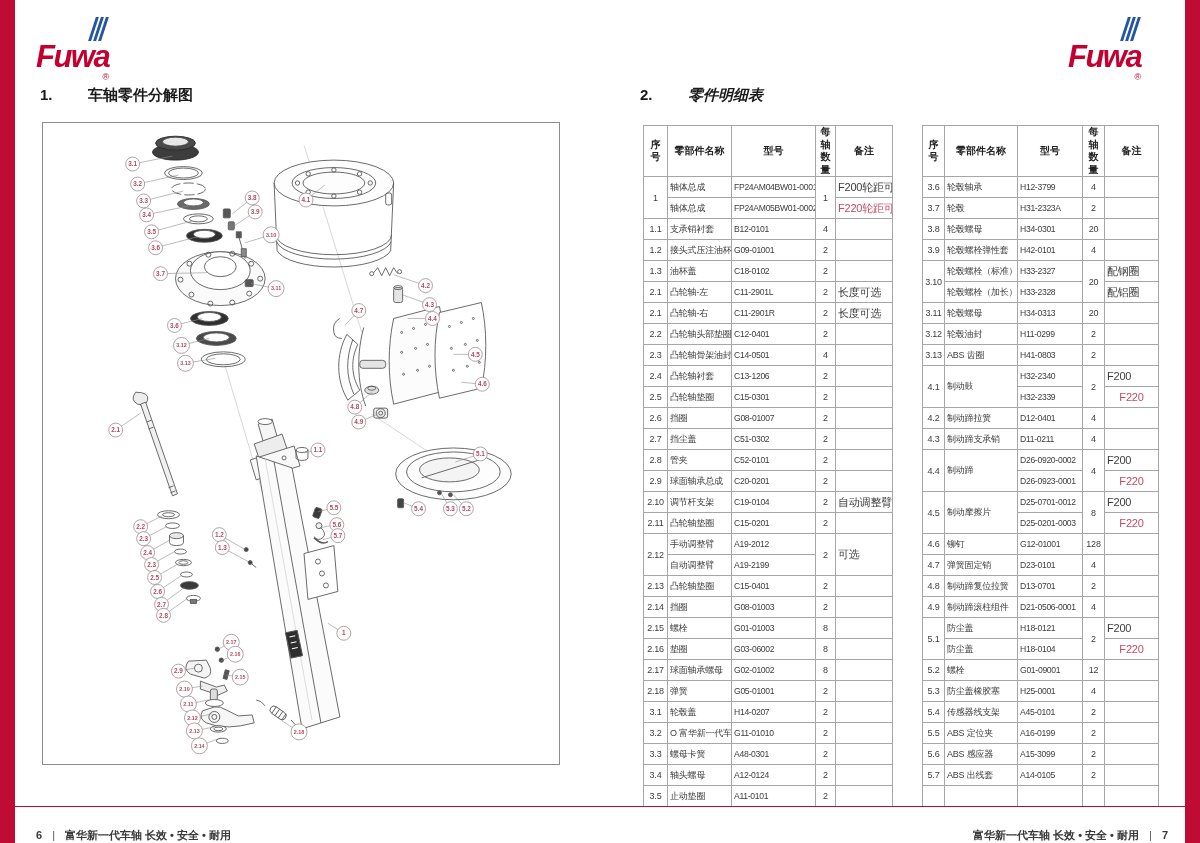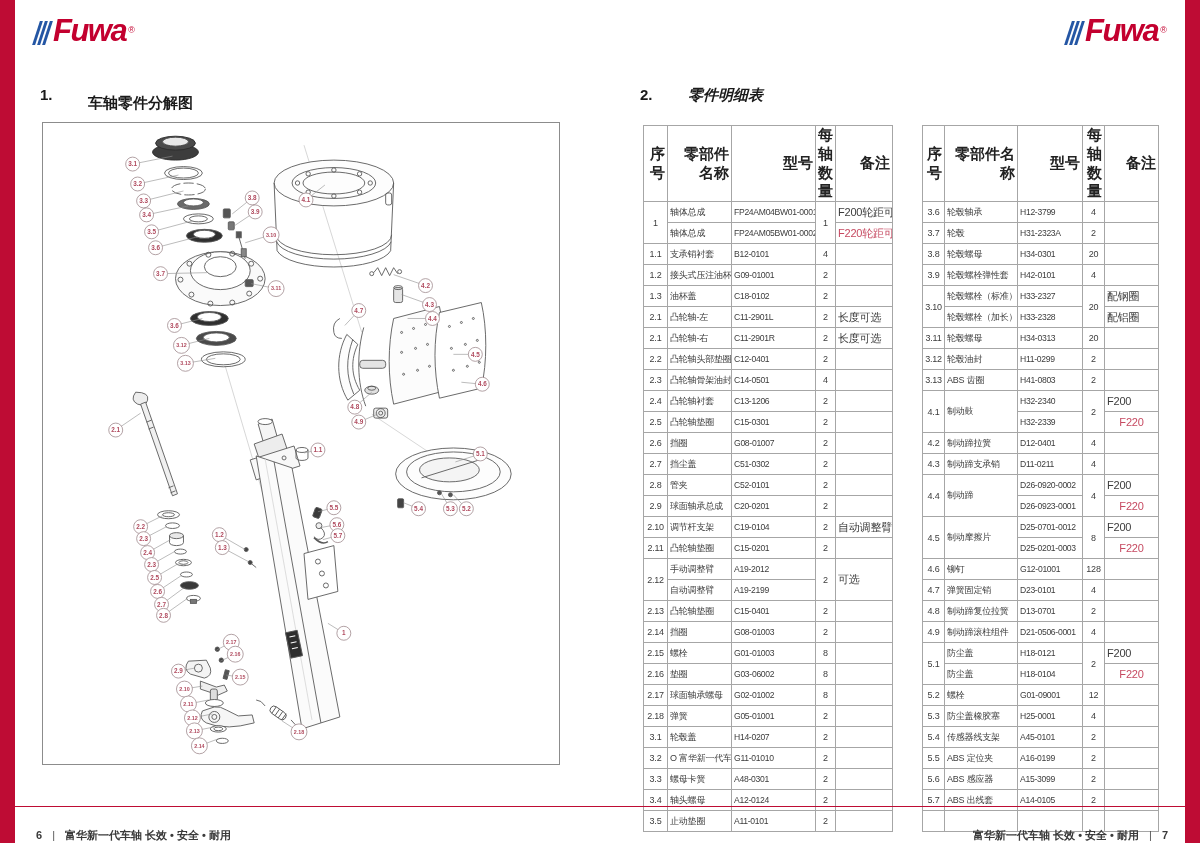--- a/index.html
+++ b/index.html
@@ -5,45 +5,45 @@
   html,body{margin:0;padding:0;}
   body{
     width:1200px;height:843px;position:relative;background:#ffffff;
     font-family:"Liberation Sans",sans-serif;overflow:hidden;color:#333;
   }
   .accent-bar{position:absolute;top:0;height:843px;width:15px;background:#BE0C34;}
   .accent-bar.left{left:0;}
   .accent-bar.right{right:0;}
 
   
-  .logo{position:absolute;display:flex;align-items:center;height:36px;}
+  .logo{position:absolute;display:flex;align-items:flex-end;height:36px;flex-direction:column;}
   .logo.left{left:36px;top:12px;}
   .logo.right{left:1068px;top:12px;}
   .stripes{display:flex;gap:2px;margin:5px 4px 0 0;transform:skewX(-18deg);}
   .stripe{width:3px;height:24px;background:#2456A4;}
   .logo-word{font-size:31px;line-height:1;font-weight:bold;font-style:italic;color:#C3002F;letter-spacing:-1.5px;}
   .logo-reg{font-size:9px;color:#C3002F;margin:0 0 0 2px;}
 
   
   .sec{position:absolute;top:86px;font-size:15px;font-weight:bold;color:#1a1a1a;}
-  .sec.n1{left:40px;}  .sec.t1{left:88px;margin-top:8px;}
+  .sec.n1{left:40px;}  .sec.t1{left:88px;}
   .sec.n2{left:640px;} .sec.t2{left:688px;font-style:italic;}
 
   
   .diagram{position:absolute;left:42px;top:122px;width:518px;height:643px;
     border:1px solid #8c8c8c;box-sizing:border-box;background:#fff;}
   .diagram svg{display:block;width:100%;height:100%;}
 
   
   .ptable{position:absolute;top:125px;border-collapse:collapse;table-layout:fixed;
     font-size:9px;color:#3c3c3c;background:#fff;}
   #t1{left:643px;width:249px;}
   #t2{left:922px;width:236px;}
   .ptable th,.ptable td{border:1px solid #a6a6a6;padding:0 2px;overflow:hidden;white-space:nowrap;}
-  .ptable th{font-weight:bold;text-align:right;white-space:pre-line;line-height:1.25;height:40px;font-size:15px;color:#222;}
+  .ptable th{font-weight:bold;text-align:center;white-space:pre-line;line-height:1.25;height:40px;font-size:10px;color:#222;}
   .ptable td{height:20px;letter-spacing:-0.2px;}
   .ptable td.c0,.ptable td.c3{text-align:center;padding:0 1px;}
   .ptable td.c2{font-size:8.6px;letter-spacing:-0.3px;}
   .ptable td.c4{font-size:11px;}
   .ptable td.red{color:#C64A61;text-align:center;}
 
   
   .footline{position:absolute;left:15px;right:15px;top:806px;height:1px;background:#BE0C34;}
   .foot{position:absolute;top:828px;font-size:11px;font-weight:bold;color:#3a3a3a;}
   .foot.fl{left:36px;}

